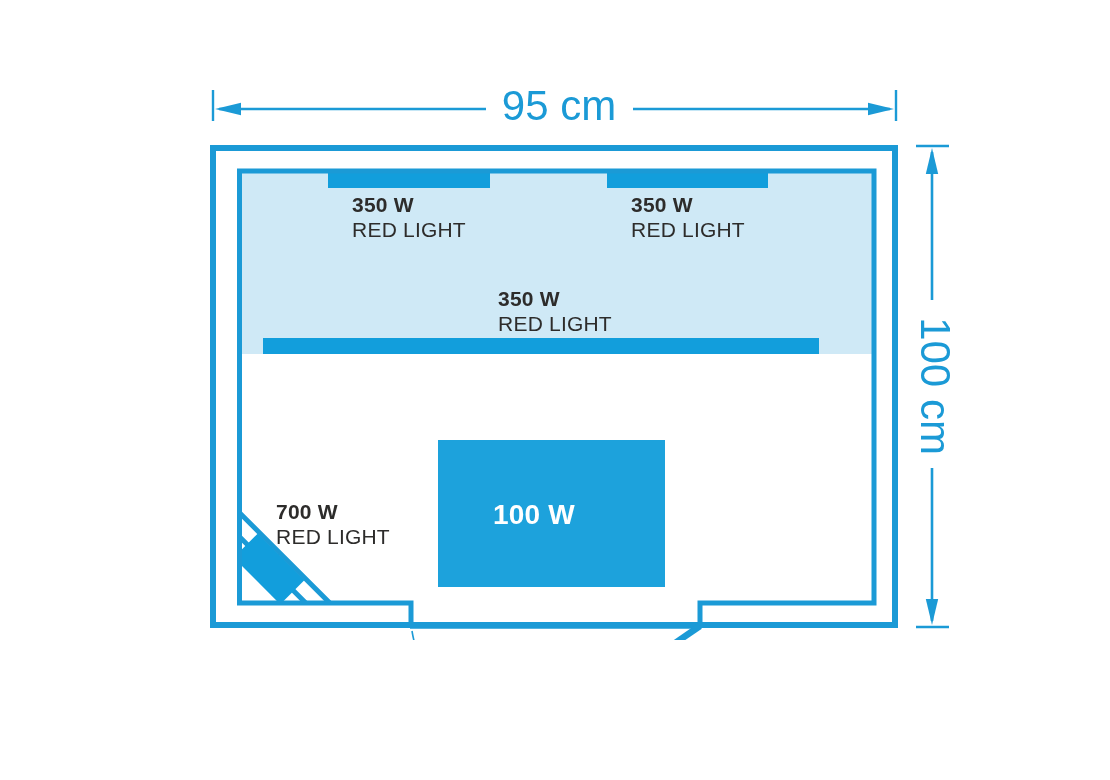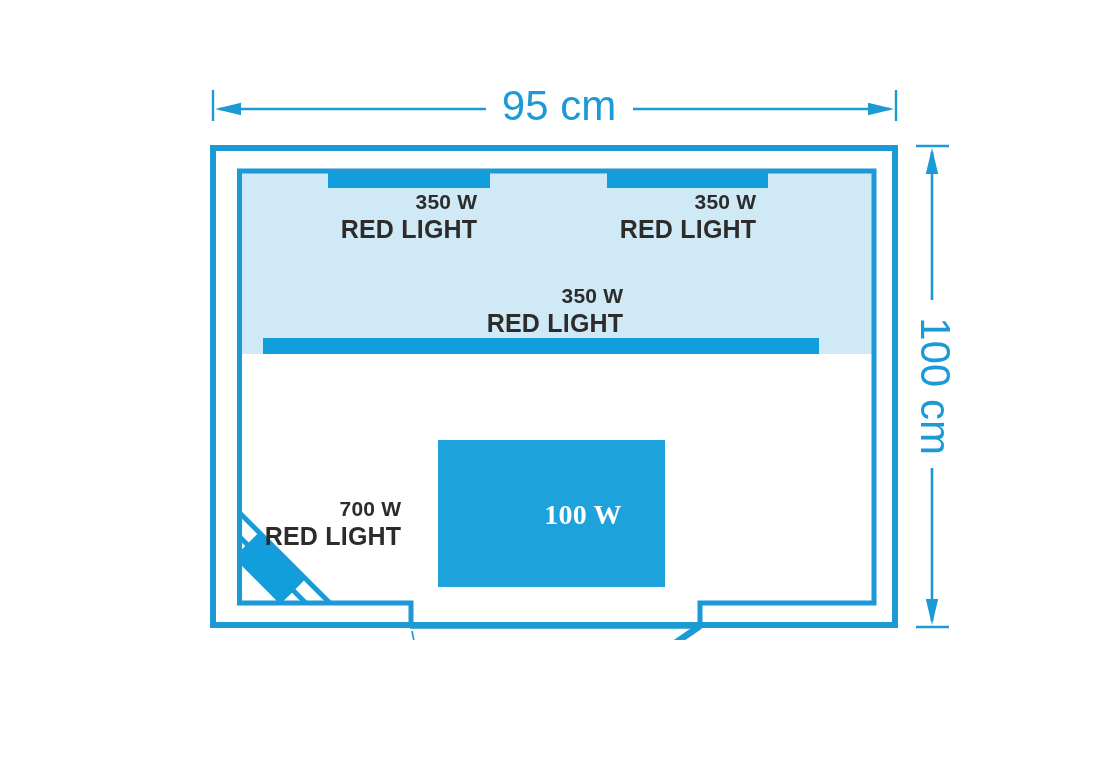--- a/index.html
+++ b/index.html
@@ -7,27 +7,27 @@
     position:relative;
     width:1110px; height:640px;
     background:#ffffff;
     font-family:"Liberation Sans", sans-serif;
     overflow:hidden;
   }
   #plan-svg { position:absolute; left:0; top:0; }
   .label {
     position:absolute;
     transform:translate(-50%,-50%);
-    text-align:right;
+    text-align:left;
     color:#2d2c2b;
     line-height:1.2;
     white-space:nowrap;
   }
   .label .power { font-weight:bold; font-size:21px; letter-spacing:.2px; }
-  .label .type  { font-weight:bold; font-size:25px; letter-spacing:.2px; }
+  .label .type  { font-weight:normal; font-size:21px; letter-spacing:.2px; }
   .carbon-label { color:#ffffff; line-height:1.25; }
   .carbon-label .power { font-size:28px; }
   .carbon-label .type  { font-size:28px; font-weight:normal; letter-spacing:.5px; }
   .dim-label {
     position:absolute;
     color:#1b9ad6;
     font-size:42px;
     font-weight:normal;
     white-space:nowrap;
   }
@@ -105,17 +105,17 @@
   <div class="label" style="left:555px; top:311px;">
     <div class="power">350 W</div>
     <div class="type">RED LIGHT</div>
   </div>
 
   <div class="label" style="left:333px; top:524px;">
     <div class="power">700 W</div>
     <div class="type">RED LIGHT</div>
   </div>
 
-  <div class="label carbon-label" style="left:583px; top:514px;font-family:Liberation Serif, serif;">
+  <div class="label carbon-label" style="left:534px; top:514px;">
     <div class="power">100 W</div>
   </div>
 
 </div>
 
 </body></html>

